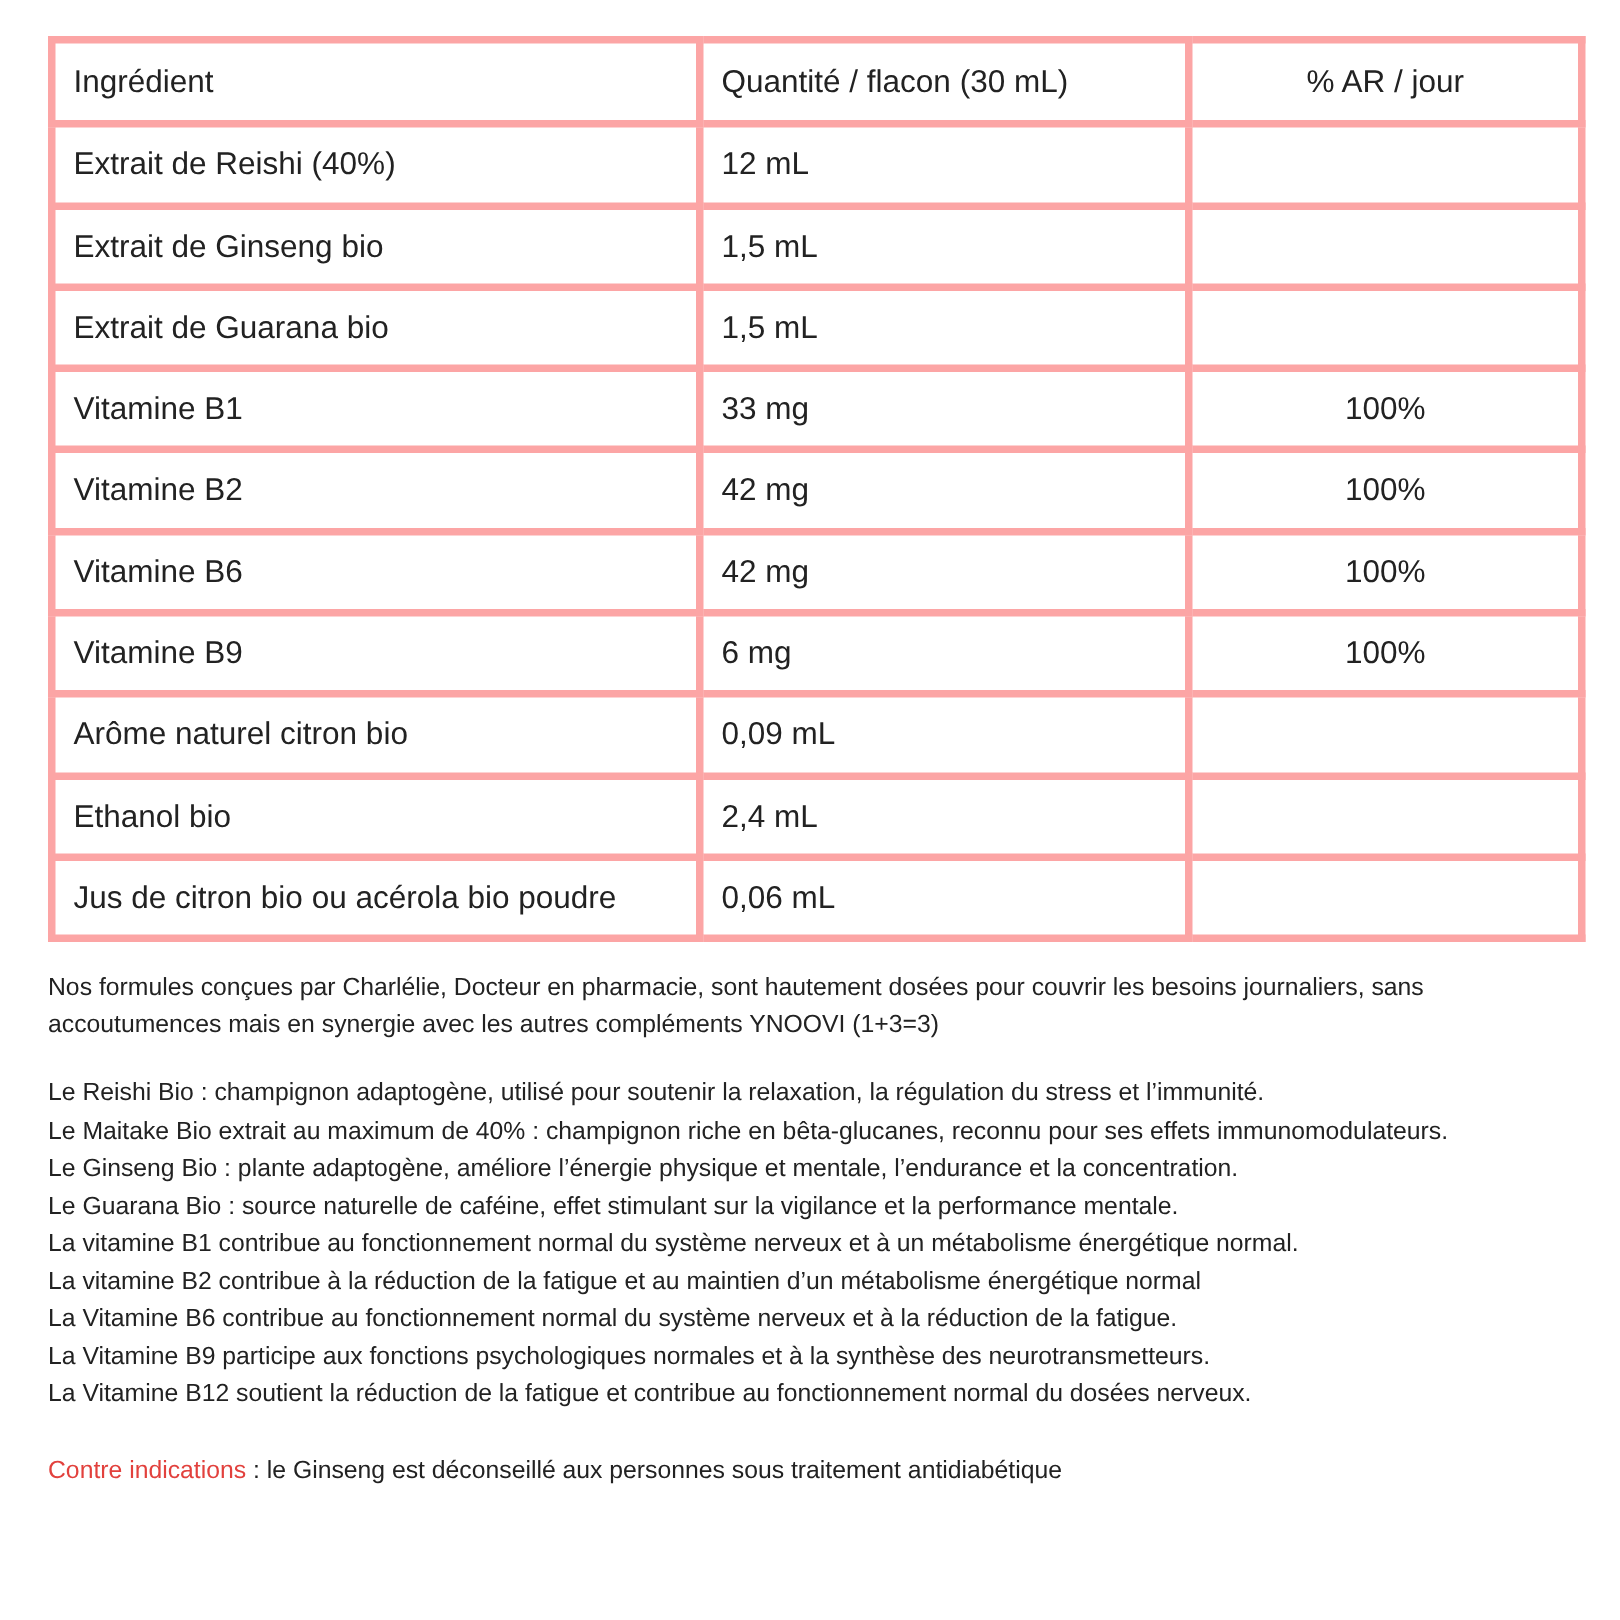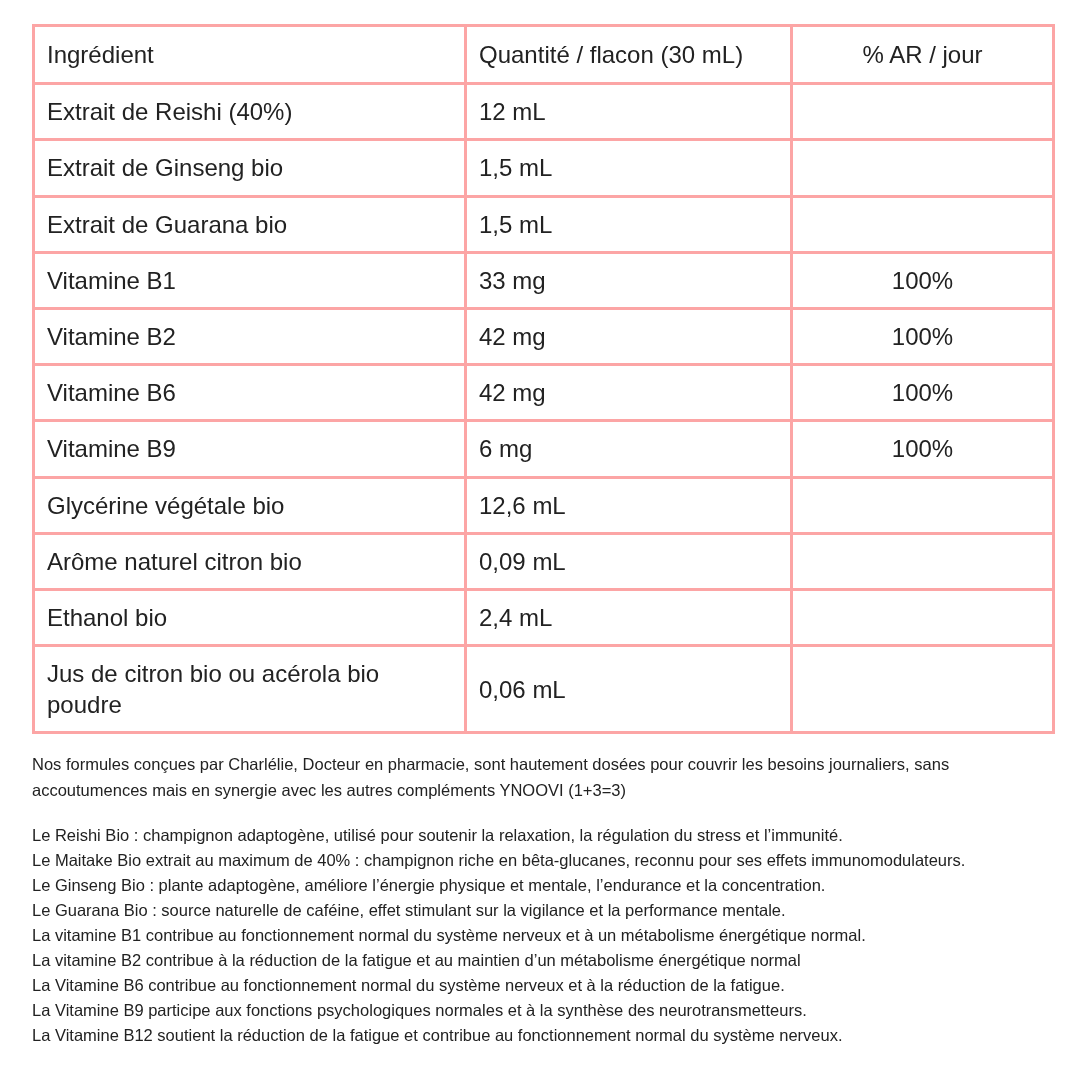--- a/index.html
+++ b/index.html
@@ -24,23 +24,23 @@
     width: 1020px;
     border-collapse: collapse;
     table-layout: fixed;
     margin: 0 0 0 2px;
   }
   table.ingredients col.c1 { width: 432px; }
   table.ingredients col.c2 { width: 326px; }
   table.ingredients col.c3 { width: 262px; }
   table.ingredients th,
   table.ingredients td {
-    border: 3px solid #fca5a5;
+    border: 5px solid #fca5a5;
     font-weight: 400;
-    font-size: 24px;
+    font-size: 21px;
     line-height: 1.3;
     color: #222222;
     padding: 11px 12px 11px 12px;
     text-align: left;
     vertical-align: middle;
     height: 20px;
   }
   table.ingredients thead th {
     padding-top: 12px;
     padding-bottom: 12px;
@@ -128,25 +128,20 @@
         <td>Vitamine B6</td>
         <td>42 mg</td>
         <td class="col-pct">100%</td>
       </tr>
       <tr>
         <td>Vitamine B9</td>
         <td>6 mg</td>
         <td class="col-pct">100%</td>
       </tr>
       <tr>
-        <td>Glycérine végétale bio</td>
-        <td>12,6 mL</td>
-        <td class="col-pct"></td>
-      </tr>
-      <tr>
         <td>Arôme naturel citron bio</td>
         <td>0,09 mL</td>
         <td class="col-pct"></td>
       </tr>
       <tr>
         <td>Ethanol bio</td>
         <td>2,4 mL</td>
         <td class="col-pct"></td>
       </tr>
       <tr>
@@ -161,18 +156,21 @@
     <p>Nos formules conçues par Charlélie, Docteur en pharmacie, sont hautement dosées pour couvrir les besoins journaliers, sans accoutumences mais en synergie avec les autres compléments YNOOVI (1+3=3)</p>
     <p class="spaced">
       <span class="line">Le Reishi Bio : champignon adaptogène, utilisé pour soutenir la relaxation, la régulation du stress et l’immunité.</span>
       <span class="line">Le Maitake Bio extrait au maximum de 40% : champignon riche en bêta-glucanes, reconnu pour ses effets immunomodulateurs.</span>
       <span class="line">Le Ginseng Bio : plante adaptogène, améliore l’énergie physique et mentale, l’endurance et la concentration.</span>
       <span class="line">Le Guarana Bio : source naturelle de caféine, effet stimulant sur la vigilance et la performance mentale.</span>
       <span class="line">La vitamine B1 contribue au fonctionnement normal du système nerveux et à un métabolisme énergétique normal.</span>
       <span class="line">La vitamine B2 contribue à la réduction de la fatigue et au maintien d’un métabolisme énergétique normal</span>
       <span class="line">La Vitamine B6 contribue au fonctionnement normal du système nerveux et à la réduction de la fatigue.</span>
       <span class="line">La Vitamine B9 participe aux fonctions psychologiques normales et à la synthèse des neurotransmetteurs.</span>
-      <span class="line">La Vitamine B12 soutient la réduction de la fatigue et contribue au fonctionnement normal du système nerveux.</span>
+      <span class="line">La Vitamine B12 soutient la réduction de la fatigue et contribue au fonctionnement normal du dosées nerveux.</span>
     </p>
   </div>
 
+  <div class="contra">
+    <span class="label" style="color: rgb(226, 65, 61);">Contre indications</span><span> : le Ginseng est déconseillé aux personnes sous traitement antidiabétique</span>
+  </div>
 
 </div>
 
 </body></html>

